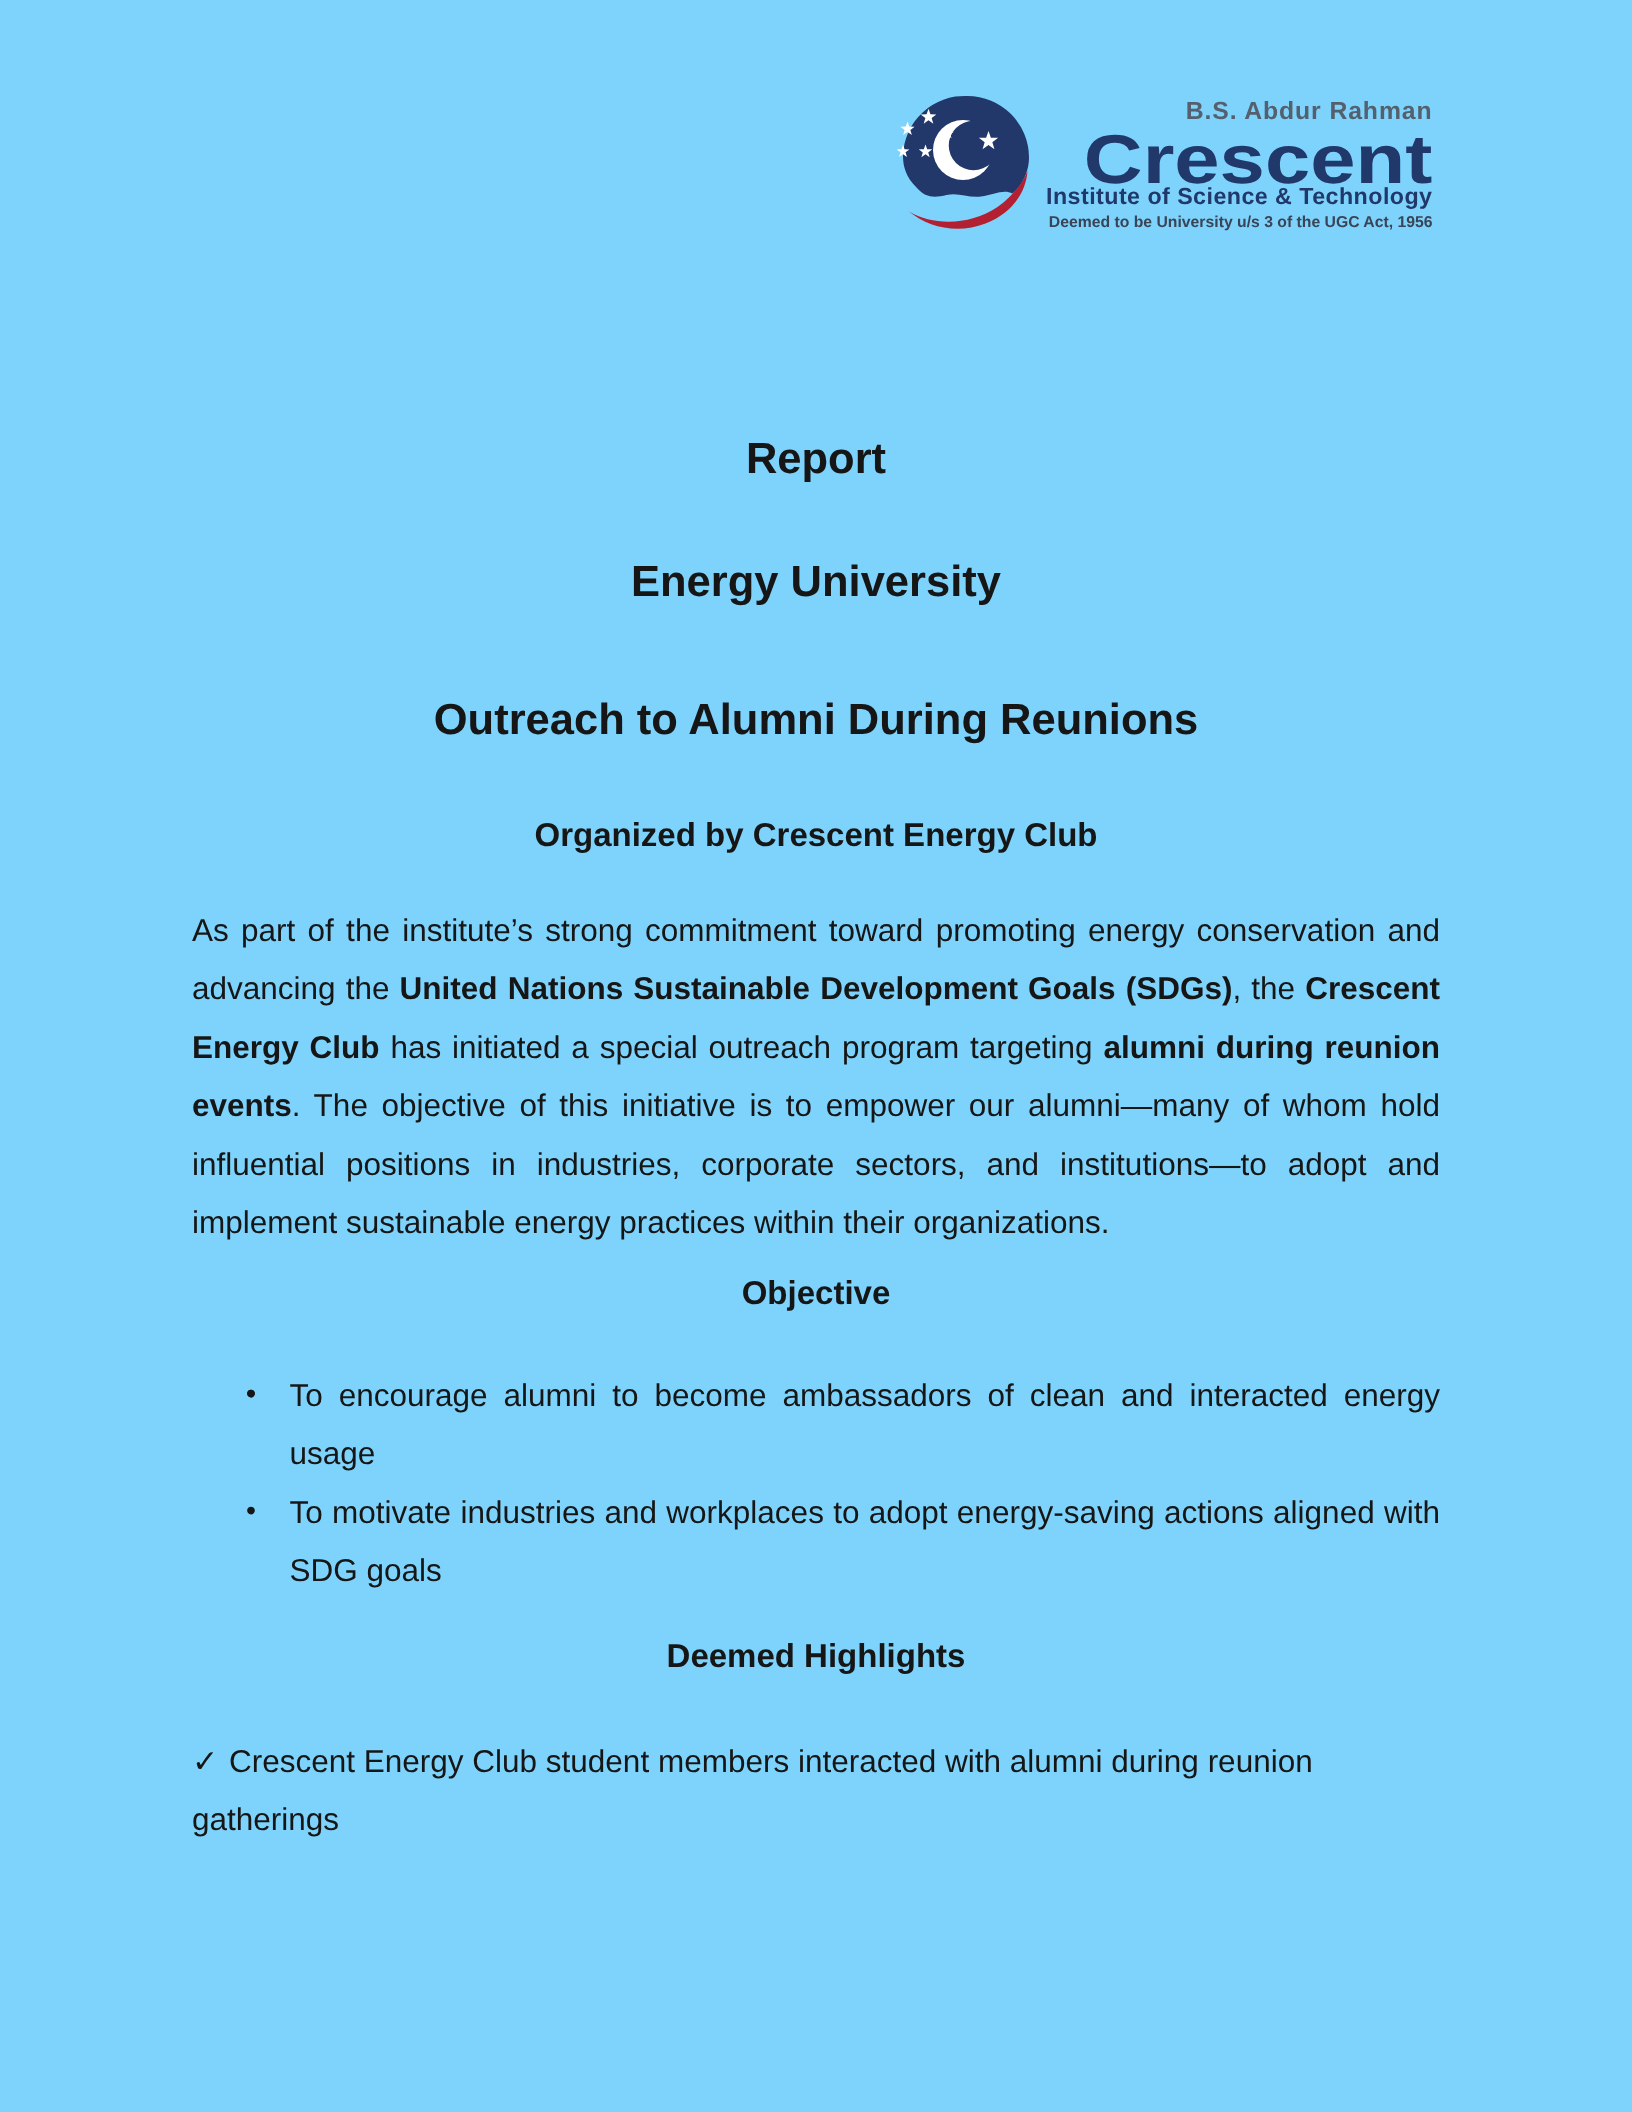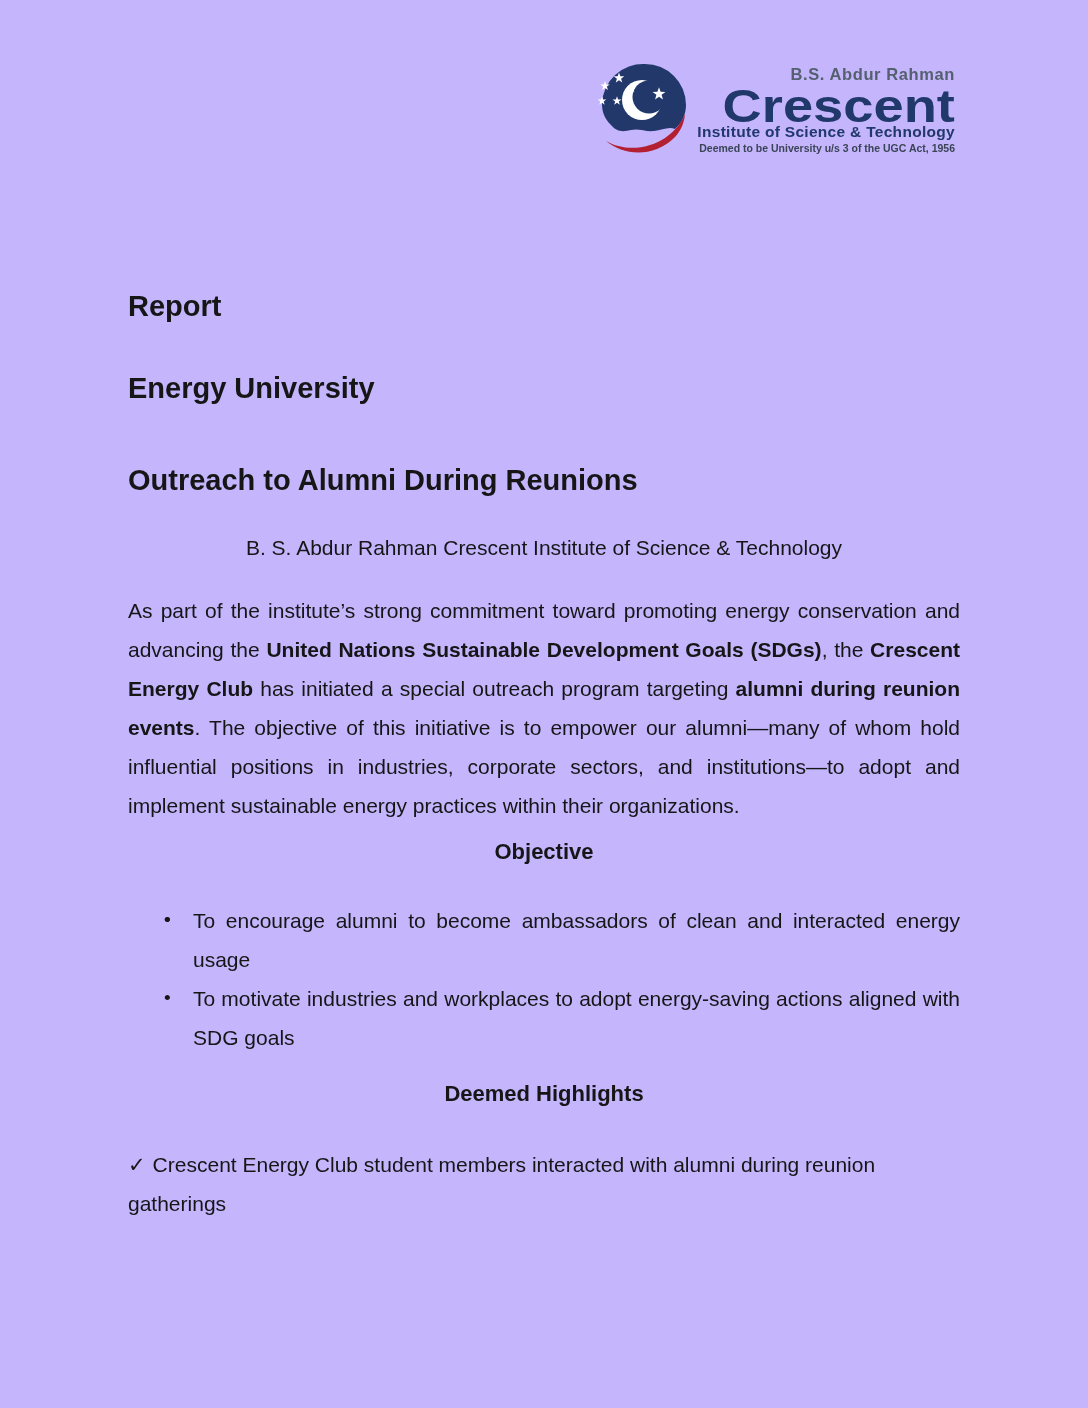--- a/index.html
+++ b/index.html
@@ -1,19 +1,19 @@
 <!DOCTYPE html>
 <html><head>
 <meta charset="utf-8">
 <style>
   * { margin:0; padding:0; box-sizing:border-box; }
   html,body { background:#ffffff; }
   .page {
     position:relative; width:1088px; height:1408px; margin:0 auto;
-    background:#c4b5fd; overflow:hidden;
+    background:#7dd3fc; overflow:hidden;
     font-family:"Liberation Sans", sans-serif; color:#161616;
   }
   
   .logo { position:absolute; left:595px; top:56px; width:360px; height:108px; }
   .emblem { position:absolute; left:0; top:6px; }
   .logo-small {
     position:absolute; right:0; top:9px;
     font-size:16.5px; font-weight:bold; letter-spacing:0.6px; color:#55606e;
     white-space:nowrap;
   }
@@ -26,21 +26,21 @@
     position:absolute; right:0; top:67px;
     font-size:15.5px; font-weight:bold; letter-spacing:0.3px; color:#21386b;
     white-space:nowrap;
   }
   .logo-tag {
     position:absolute; right:0; top:86px;
     font-size:10.5px; font-weight:bold; color:#3a4456; white-space:nowrap;
   }
   
   .content { position:absolute; left:128px; top:0; width:832px; }
-  h1 { font-size:29px; line-height:36px; font-weight:bold; text-align:left; }
+  h1 { font-size:29px; line-height:36px; font-weight:bold; text-align:center; }
   .t1 { margin-top:288px; }
   .t2 { margin-top:46px; }
   .t3 { margin-top:56px; }
   h2 { margin-top:45px; font-size:22px; line-height:28px; font-weight:bold; text-align:center; }
   .institute { margin-top:36px; font-size:21px; line-height:27px; text-align:center; }
   .intro { margin-top:30px; font-size:21px; line-height:39px; text-align:justify; }
   .intro .b { font-weight:bold; }
   h3 { font-size:22px; line-height:30px; font-weight:bold; text-align:center; }
   .obj-h { margin-top:12px; }
   .obj-list { margin-top:34px; list-style:none; }
@@ -77,21 +77,21 @@
     <div class="logo-small">B.S. Abdur Rahman</div>
     <div class="logo-big">Crescent</div>
     <div class="logo-sub">Institute of Science &amp; Technology</div>
     <div class="logo-tag">Deemed to be University u/s 3 of the UGC Act, 1956</div>
   </header>
 
   <main class="content">
     <h1 class="t1">Report</h1>
     <h1 class="t2">Energy University</h1>
     <h1 class="t3">Outreach to Alumni During Reunions</h1>
-    <p class="institute">B. S. Abdur Rahman Crescent Institute of Science &amp; Technology</p>
+    <h2>Organized by Crescent Energy Club</h2>
 
     <p class="intro"><span>As part of the institute’s strong commitment toward promoting energy conservation and advancing the </span><span class="b">United Nations Sustainable Development Goals (SDGs)</span><span>, the </span><span class="b">Crescent Energy Club</span><span> has initiated a special outreach program targeting </span><span class="b">alumni during reunion events</span><span>. The objective of this initiative is to empower our alumni—many of whom hold influential positions in industries, corporate sectors, and institutions—to adopt and implement sustainable energy practices within their organizations.</span></p>
 
     <h3 class="obj-h">Objective</h3>
     <ul class="obj-list">
       <li><span class="blt">•</span></li>
       <li><span class="blt">•</span><span>To encourage alumni to become ambassadors of clean and interacted energy usage</span></li>
       <li><span class="blt">•</span><span>To motivate industries and workplaces to adopt energy-saving actions aligned with SDG goals</span></li>
     </ul>
 

